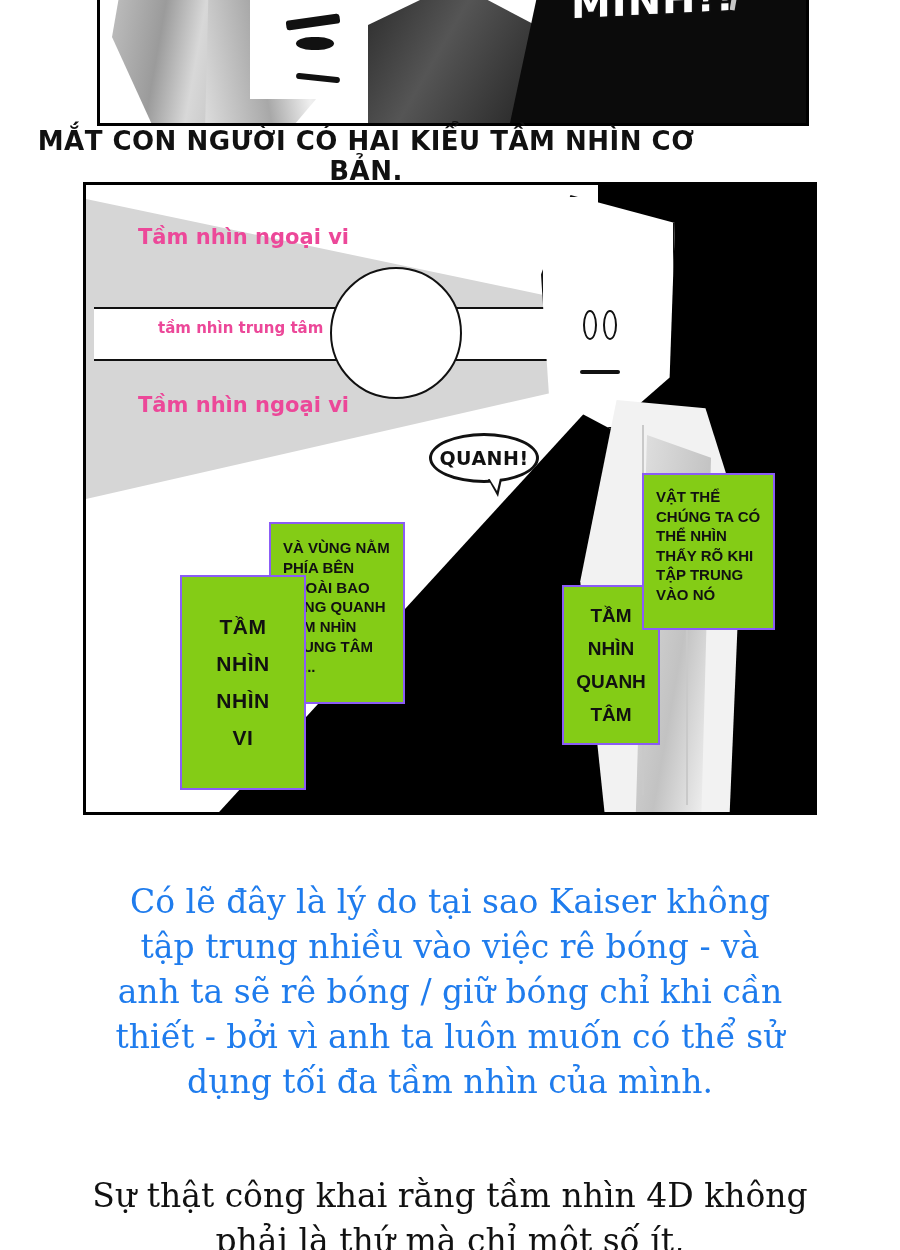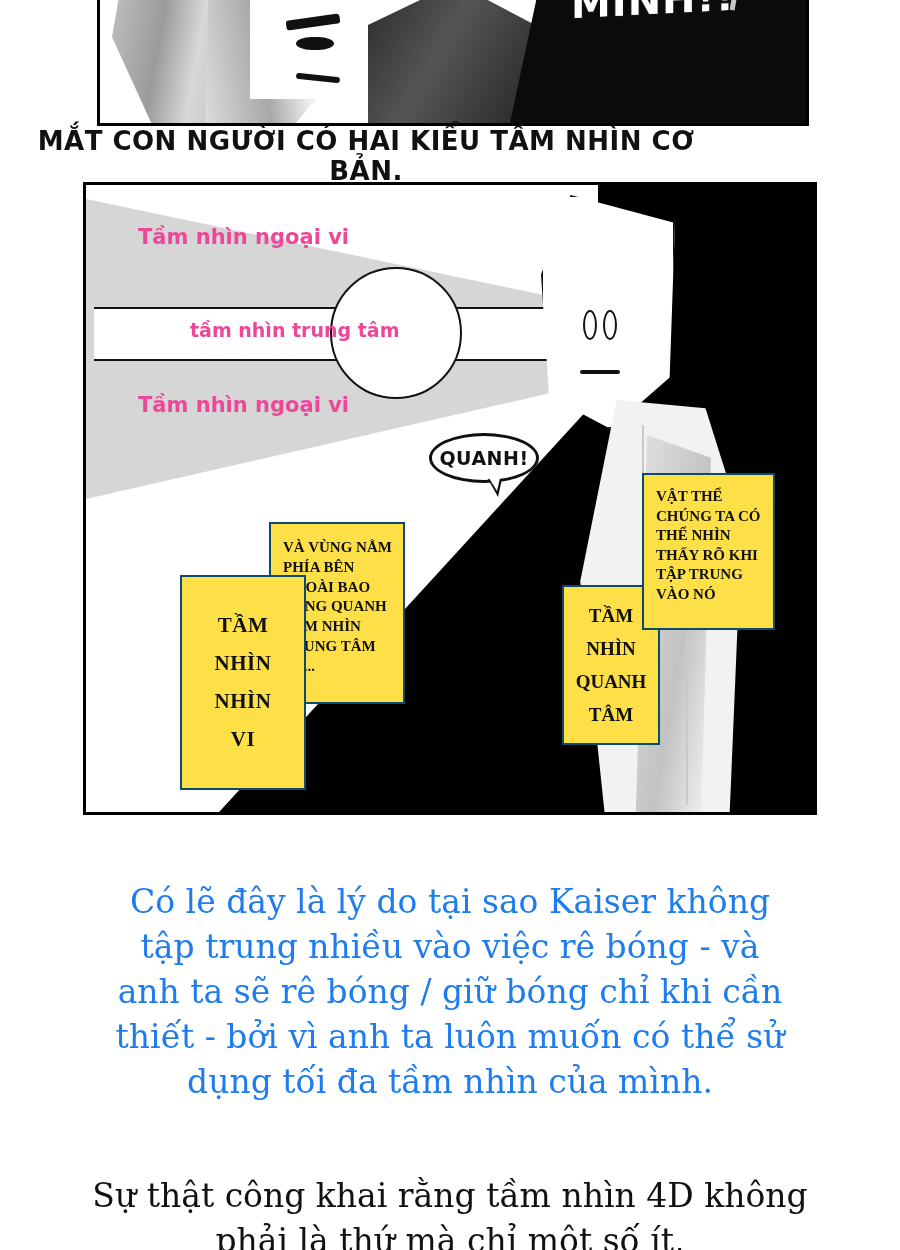--- a/index.html
+++ b/index.html
@@ -166,21 +166,21 @@
     background: #ffffff;
   }
 
   .lbl {
     position:absolute;
     font-family: "DejaVu Sans", sans-serif;
     color:#ec4899;
     font-weight: 600;
   }
   .lbl-peri-top { left: 52px; top: 40px; font-size: 21px; }
-  .lbl-center   { left: 72px; top: 134px; font-size: 19px; font-weight:700;margin-left:32px;}
+  .lbl-center   { left: 72px; top: 134px; font-size: 15px; font-weight:700;}
   .lbl-peri-bot { left: 52px; top: 208px; font-size: 21px; }
 
   
   .head {
     position: absolute;
     left: 455px; top: 10px;
     width: 130px; height: 230px;
     background: #ffffff;
     border: 2px solid #111;
     clip-path: polygon(22% 0, 100% 12%, 96% 78%, 52% 100%, 6% 86%, 0 34%);
@@ -237,23 +237,23 @@
     width: 0;height:0;
     border-left: 8px solid transparent;
     border-right: 3px solid transparent;
     border-top: 13px solid #fff;
     z-index:2;
   }
 
   
   .cbox {
     position: absolute;
-    background: #fde047;
-    border: 2px solid #0c4a6e;
-    font-family: Liberation Serif, serif;
+    background: #84cc16;
+    border: 2px solid #8b5cf6;
+    font-family: Liberation Sans, sans-serif;
     color: #111;
     box-sizing: border-box;
   }
   .cbox-peri {
     left: 94px; top: 390px;
     width: 126px; height: 215px;
     display:flex; flex-direction:column;
     align-items:center; justify-content:center;
     gap: 13px;
     font-size: 21px; font-weight: 700;

